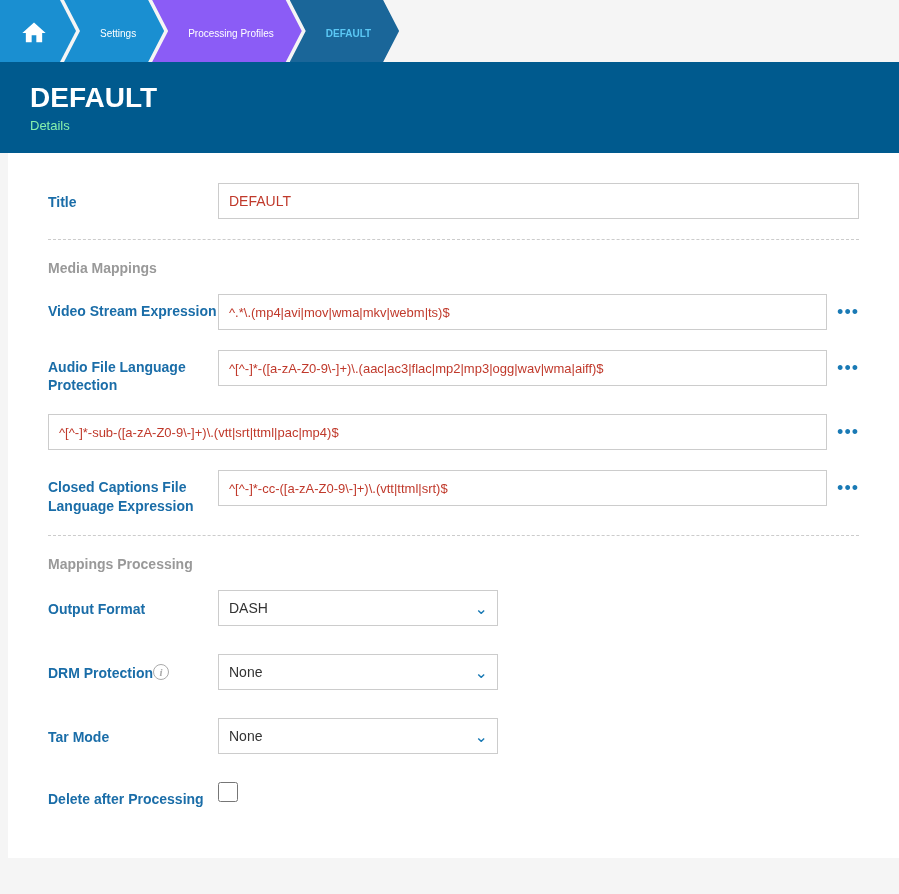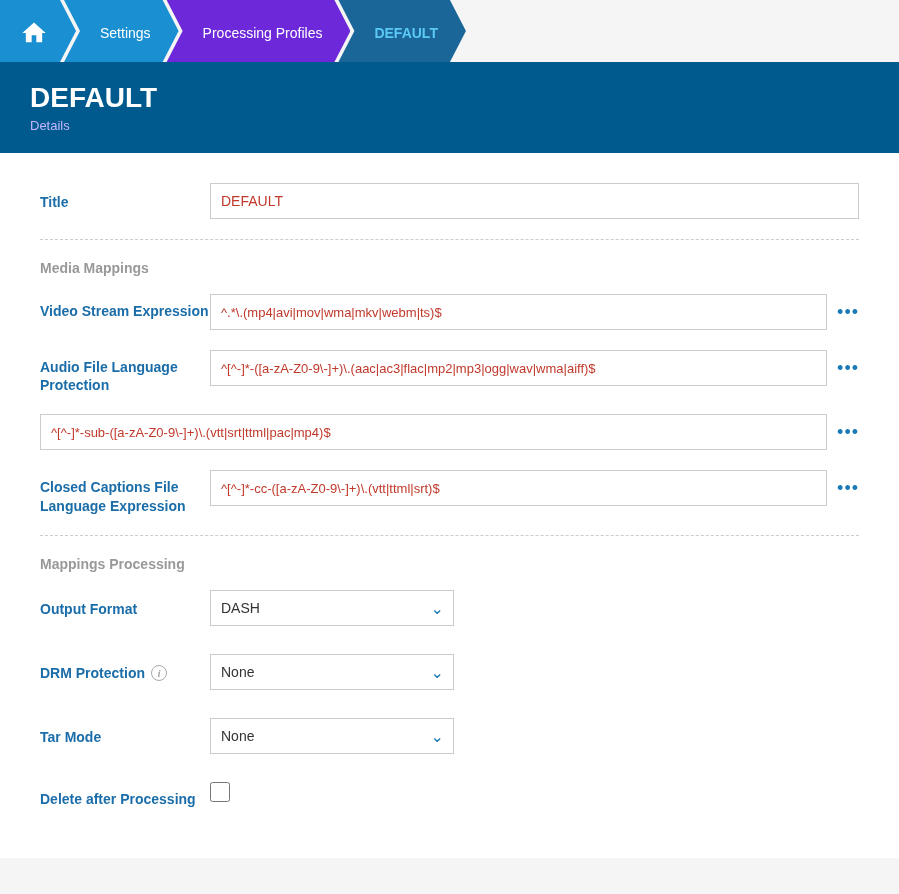--- a/index.html
+++ b/index.html
@@ -17,28 +17,29 @@
       background: #005a8e;
       padding: 20px 30px 20px 30px;
     }
     .page-title {
       color: white;
       font-size: 28px;
       font-weight: bold;
       margin-bottom: 4px;
     }
     .page-subtitle {
-      color: #c4b5fd;
+      color: #86efac;
       font-size: 13px;
     }
 
     
     .content {
       background: white;
       padding: 30px 40px;
+      margin-left: 8px;
     }
 
     
     .section-label {
       color: #999;
       font-size: 14px;
       font-weight: bold;
       margin-bottom: 18px;
       margin-top: 10px;
     }
@@ -95,21 +96,21 @@
 
     .divider {
       border: none;
       border-top: 1px dashed #ccc;
       margin: 10px 0 20px 0;
     }
 
     
     .form-select-wrapper {
       position: relative;
-      width: 244px;
+      width: 280px;
     }
 
     .form-select {
       width: 100%;
       height: 36px;
       border: 1px solid #ccc;
       padding: 0 36px 0 10px;
       font-size: 14px;
       color: #333;
       background: white;
@@ -133,22 +134,21 @@
     .checkbox-input {
       width: 20px;
       height: 20px;
       border: 1px solid #ccc;
       background: white;
       cursor: pointer;
     }
 
     .drm-label {
       display: flex;
-      align-items: center;
-      gap: 6px;
+      align-items: flex-start;
     }
     .info-icon {
       width: 16px;
       height: 16px;
       border-radius: 50%;
       border: 1px solid #aaa;
       color: #aaa;
       display: inline-flex;
       align-items: center;
       justify-content: center;
@@ -163,33 +163,33 @@
       align-items: stretch;
       height: 62px;
     }
 
     .bc-segment {
       display: flex;
       align-items: center;
       position: relative;
       padding: 4px 28px 0 36px;
       color: white;
-      font-size: 14px;
+      font-size: 10px;
       cursor: pointer;
       text-decoration: none;
       clip-path: polygon(0 0, calc(100% - 16px) 0, 100% 50%, calc(100% - 16px) 100%, 0 100%, 16px 50%);
     }
     .bc-segment:first-child {
       clip-path: polygon(0 0, calc(100% - 16px) 0, 100% 50%, calc(100% - 16px) 100%, 0 100%);
       padding-left: 20px;
     }
 
     .bc-home { background: #1a8fd1; }
     .bc-settings { background: #1a8fd1; margin-left: -12px; }
-    .bc-pp { background: #6d28d9; margin-left: -12px; }
+    .bc-pp { background: #8b5cf6; margin-left: -12px; }
     .bc-default { background: #1a6699; margin-left: -12px; }
   </style>
 </head>
 <body>
 
 <nav class="nav-breadcrumb">
   <div class="bc-segment bc-home">
     <svg class="home-icon-svg" viewBox="0 0 24 24" xmlns="http://www.w3.org/2000/svg">
       <path d="M10 20v-6h4v6h5v-8h3L12 3 2 12h3v8z" fill="white"></path>
     </svg>

